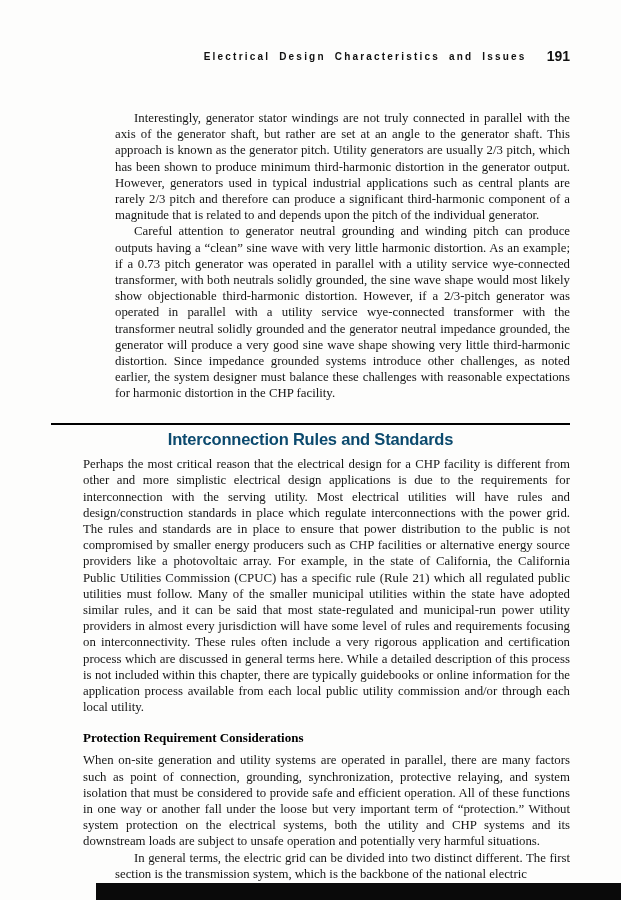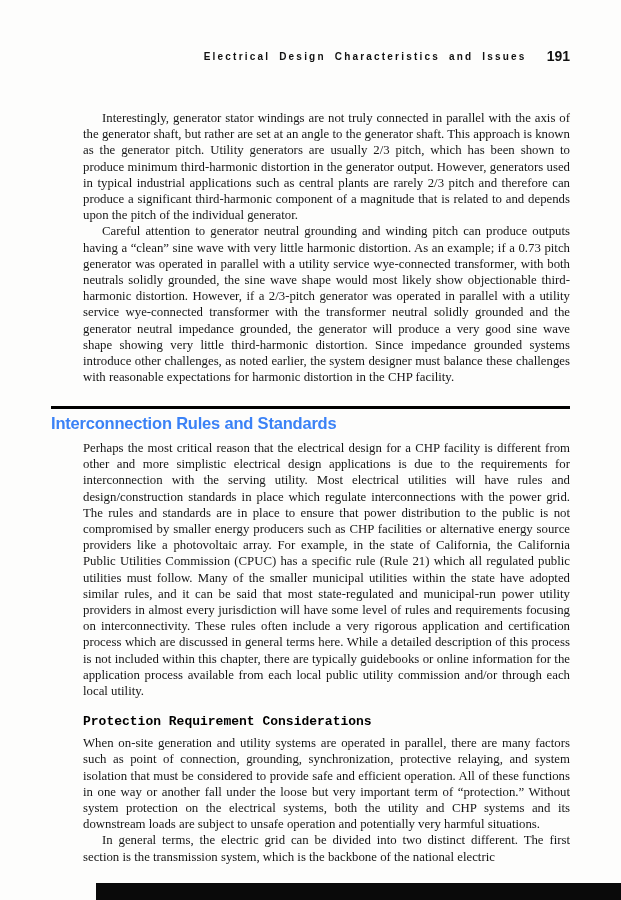--- a/index.html
+++ b/index.html
@@ -39,36 +39,37 @@
     color: #111;
   }
   .body-block { margin-left: 32px; }
   .para {
     font-family: "Liberation Serif", serif;
     font-size: 12.8px;
     line-height: 16.2px;
     text-align: justify;
     color: #161616;
   }
-  .para.indent { text-indent: 19px; }
+  .para.indent { text-indent: 19px; margin-left: 32px; }
   .section-rule {
     height: 2.5px;
     background: #000;
     margin: 21px 0 5px 0;
   }
   .section-title {
     font-family: "Liberation Sans", sans-serif;
     font-weight: 700;
     font-size: 16.5px;
     letter-spacing: -0.2px;
-    color: #3b82f6;
+    color: #0c4a6e;
     margin: 0 0 7px 0;
+    text-align: center;
   }
   .subsection-title {
-    font-family: Liberation Mono, monospace;
+    font-family: Liberation Serif, serif;
     font-weight: 700;
     font-size: 13px;
     color: #000;
     margin: 15px 0 6px 32px;
   }
   .bottom-shadow-bar {
     position: absolute;
     left: 96px;
     right: 0;
     bottom: 0;

